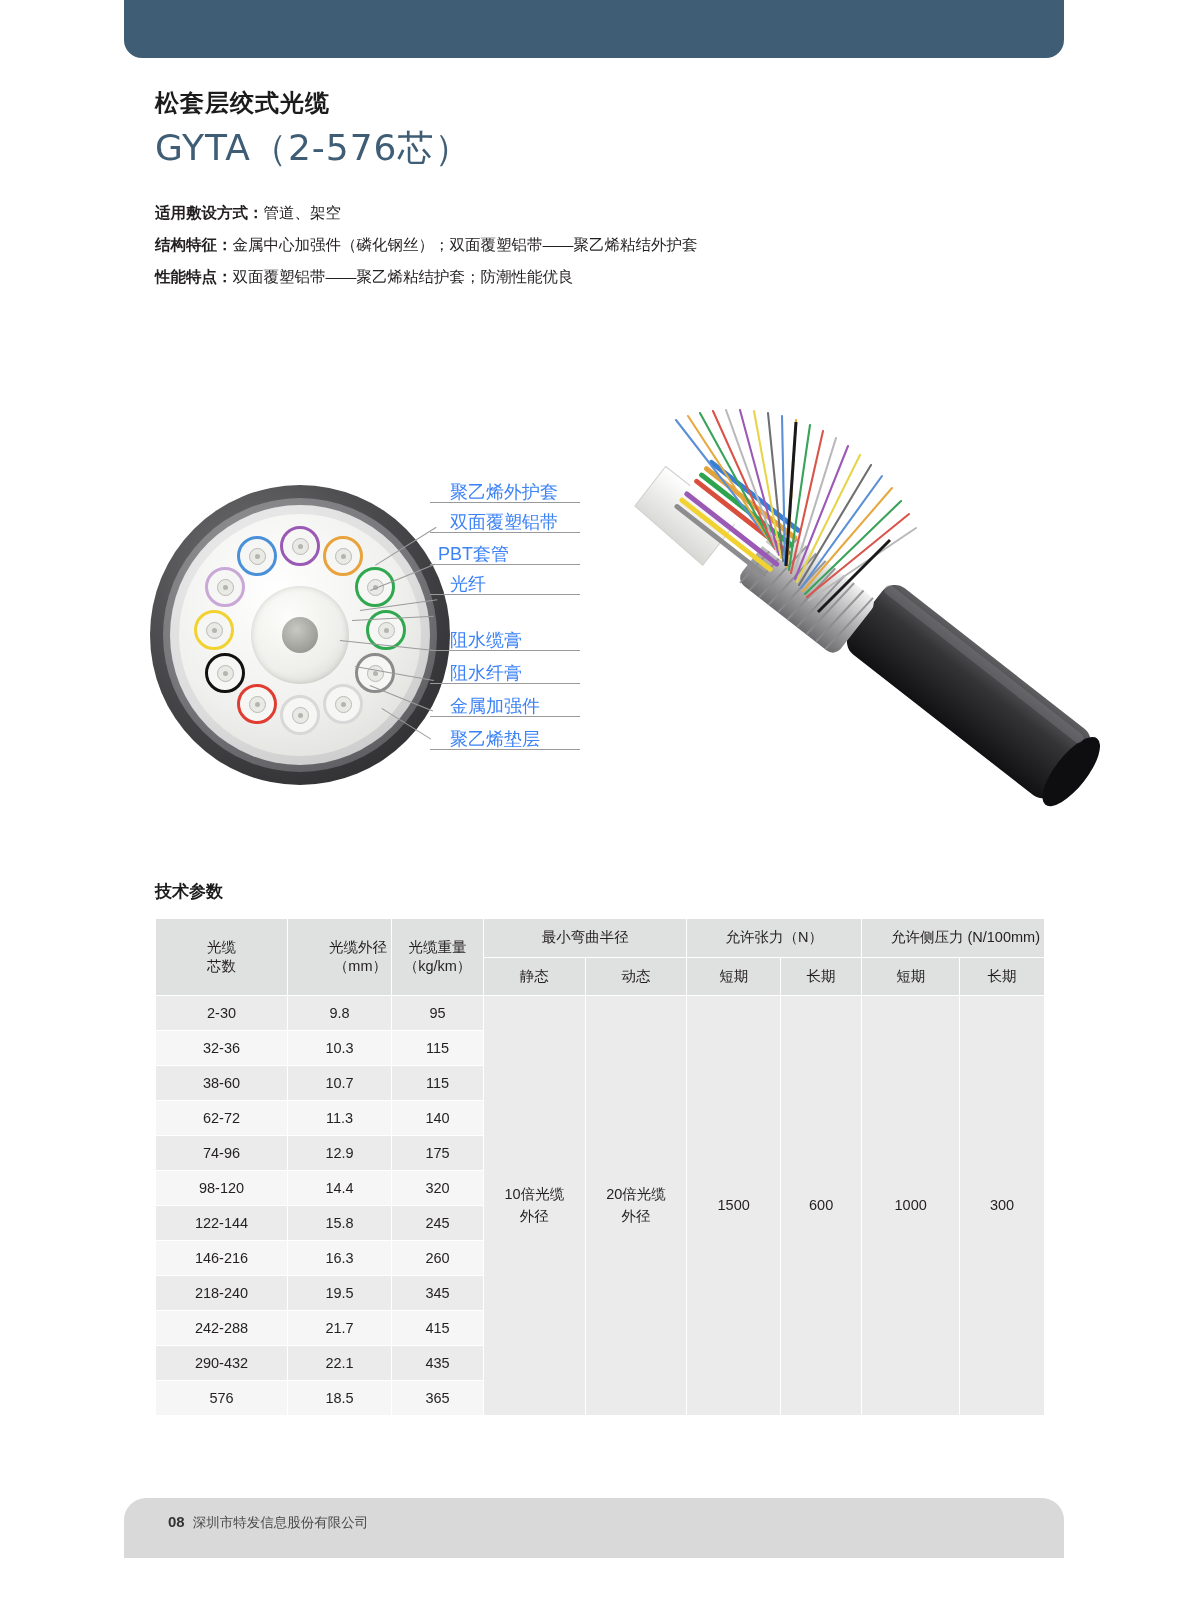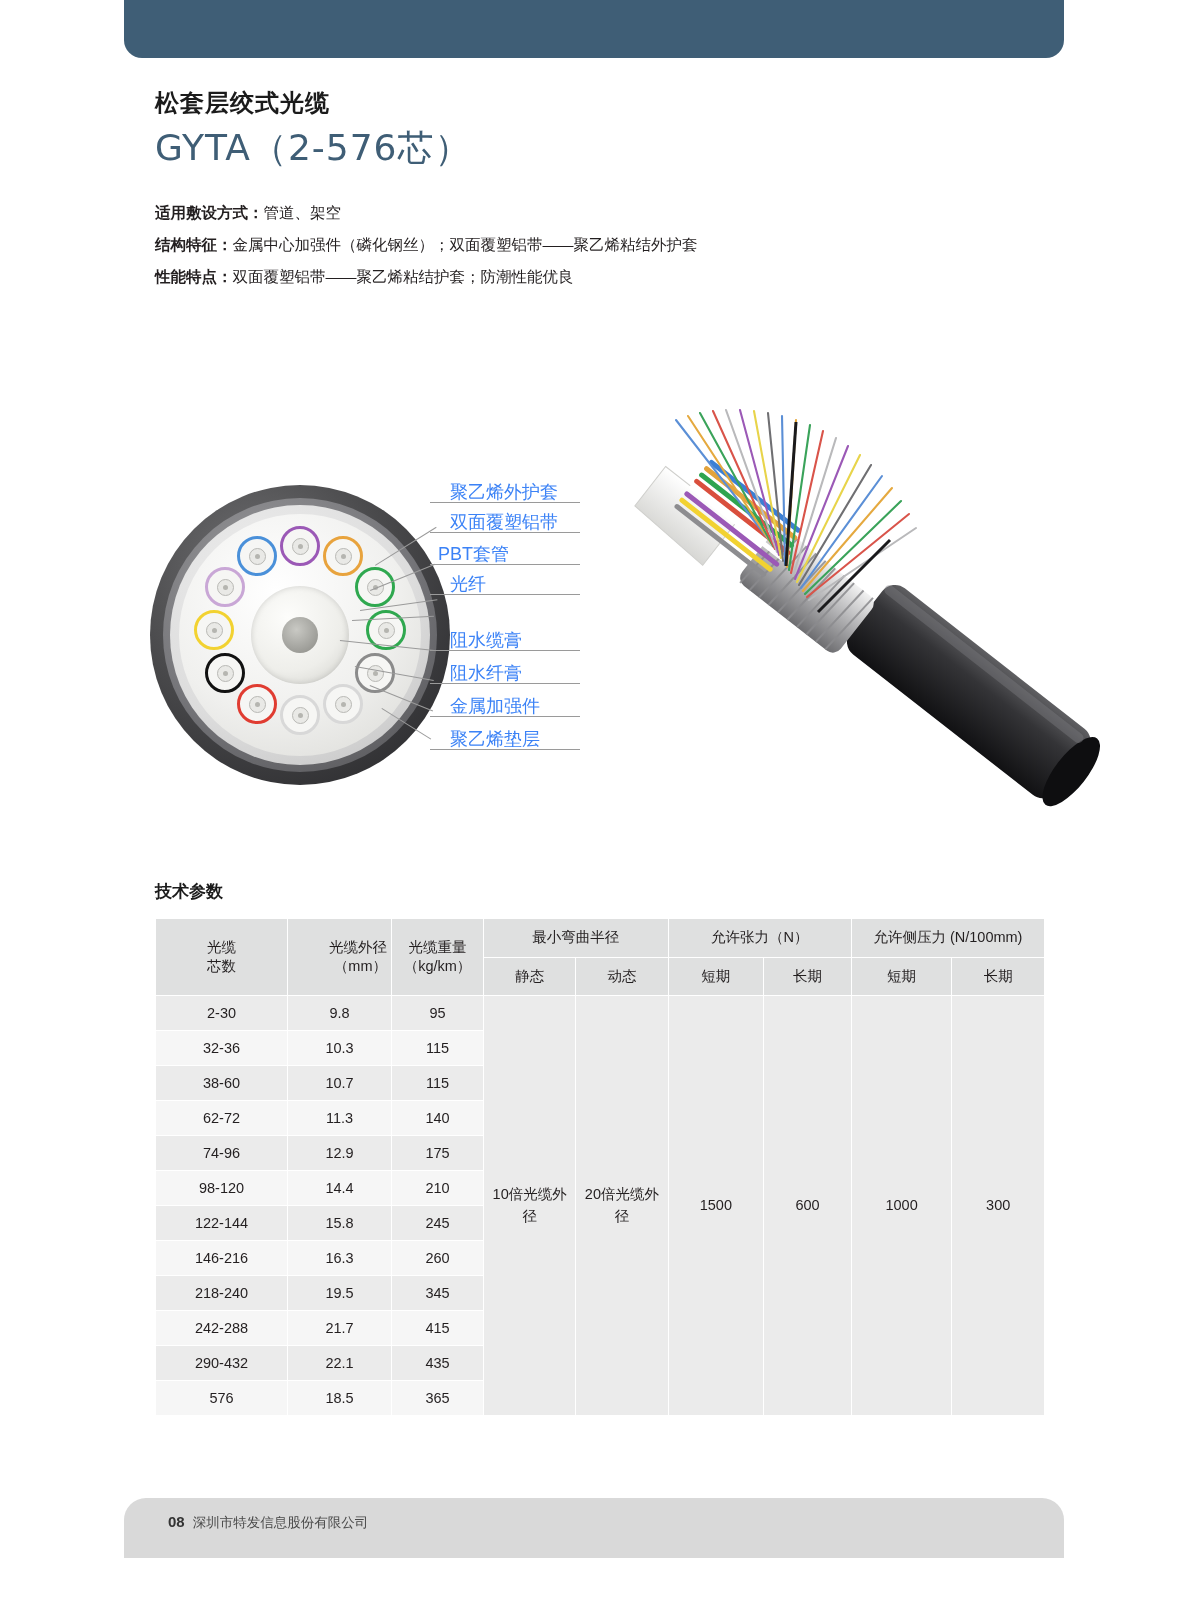--- a/index.html
+++ b/index.html
@@ -121,21 +121,21 @@
     text-align:center;
     color:#231f20;
     font-weight:normal;
   }
   table.spec thead th {
     background:#dfe0e0;
     padding:9px 4px;
     line-height:1.35;
     font-weight:normal;
   }
-  table.spec tbody td { padding:9px 4px; background:#f6f6f6; }
+  table.spec tbody td { padding:9px 14px; background:#f6f6f6; }
   table.spec tbody tr.alt td { background:#ebebeb; }
   table.spec tbody td.merged { background:#f1f1f1; line-height:1.5; }
 
   
   .footer-bar {
     position:absolute; left:124px; top:1498px; width:940px; height:60px;
     background:#d9d9d9;
     border-top-left-radius:22px; border-top-right-radius:22px;
   }
   .footer-txt {
@@ -350,21 +350,21 @@
       <th rowspan="2" style="width:104px;text-align:right;">
         <span style="white-space:pre-line;">光缆外径
 （mm）</span>
       </th>
       <th rowspan="2" style="width:92px;">
         <span style="white-space:pre-line;">光缆重量
 （kg/km）</span>
       </th>
       <th colspan="2" style="width:192px;">最小弯曲半径</th>
       <th colspan="2" style="width:192px;">允许张力（N）</th>
-      <th colspan="2" style="width:202px;">允许侧压力 (N/100mm)</th>
+      <th colspan="2" style="width:202px;text-align:right;">允许侧压力 (N/100mm)</th>
     </tr>
     <tr>
       <th>静态</th>
       <th>动态</th>
       <th>短期</th>
       <th>长期</th>
       <th>短期</th>
       <th>长期</th>
     </tr>
   </thead>
@@ -396,21 +396,21 @@
       <td>140</td>
     </tr>
     <tr class="alt">
       <td>74-96</td>
       <td>12.9</td>
       <td>175</td>
     </tr>
     <tr>
       <td>98-120</td>
       <td>14.4</td>
-      <td>210</td>
+      <td>320</td>
     </tr>
     <tr class="alt">
       <td>122-144</td>
       <td>15.8</td>
       <td>245</td>
     </tr>
     <tr>
       <td>146-216</td>
       <td>16.3</td>
       <td>260</td>

